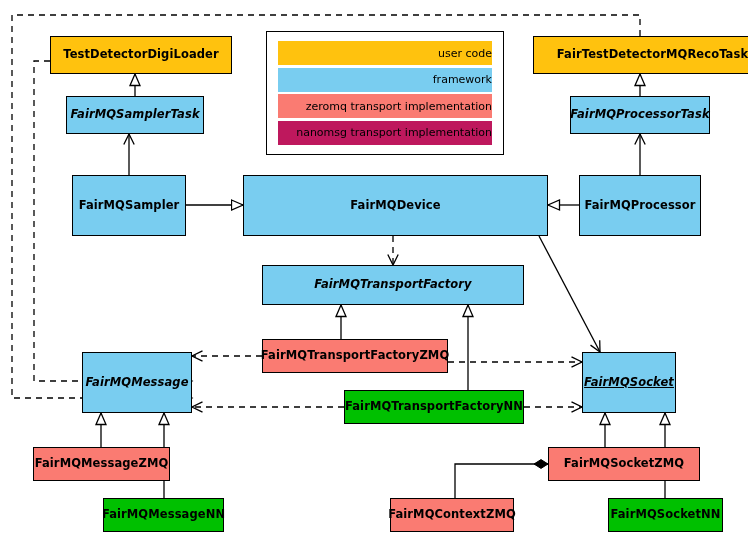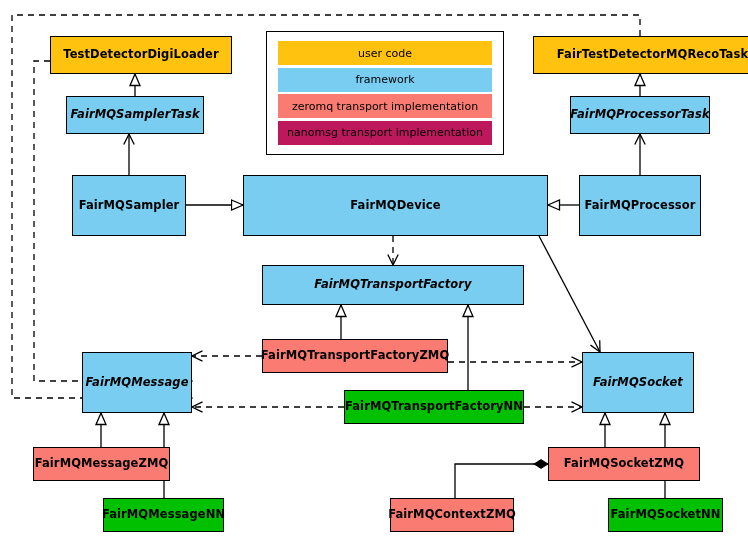--- a/index.html
+++ b/index.html
@@ -49,21 +49,21 @@
     display: flex;
     flex-direction: column;
     justify-content: space-between;
     padding: 9px 11px;
   }
   .legend-row {
     box-sizing: border-box;
     height: 24px;
     display: flex;
     align-items: center;
-    justify-content: center;
+    justify-content: flex-end;
     font-size: 11px;
     font-weight: normal;
     color: #000000;
     font-family: "DejaVu Sans", sans-serif;
   }
 </style>
 </head>
 <body>
 
 <div id="diagram-root">
@@ -165,21 +165,21 @@
   </div>
 
   <div class="node abstract" style="left:82px; top:352px; width:110px; height:61px; background:#79CDF0;">
     <span>FairMQMessage</span>
   </div>
 
   <div class="node" style="left:344px; top:390px; width:180px; height:34px; background:#00C000;">
     <span>FairMQTransportFactoryNN</span>
   </div>
 
-  <div class="node abstract" style="left:582px; top:352px; width:112px; height:61px; background:#79CDF0;">
+  <div class="node abstract" style="left:582px; top:352px; width:94px; height:61px; background:#79CDF0;text-decoration:underline;">
     <span>FairMQSocket</span>
   </div>
 
   <div class="node" style="left:33px; top:447px; width:137px; height:34px; background:#FA7B72;">
     <span>FairMQMessageZMQ</span>
   </div>
 
   <div class="node" style="left:103px; top:498px; width:121px; height:34px; background:#00C000;">
     <span>FairMQMessageNN</span>
   </div>

